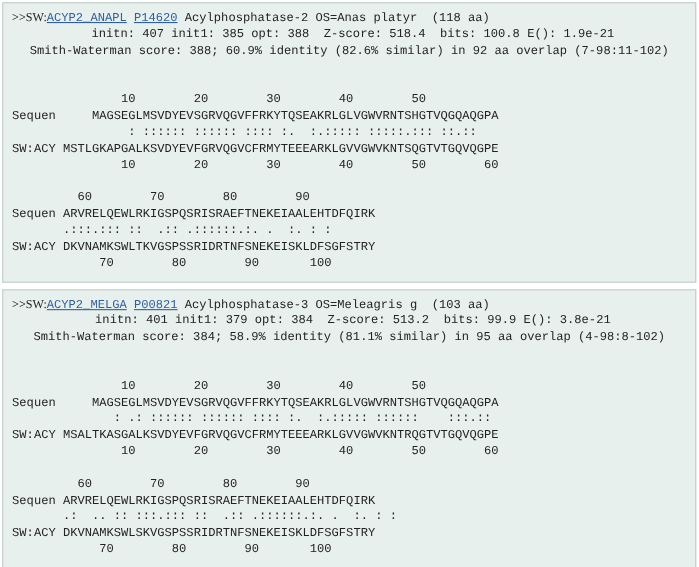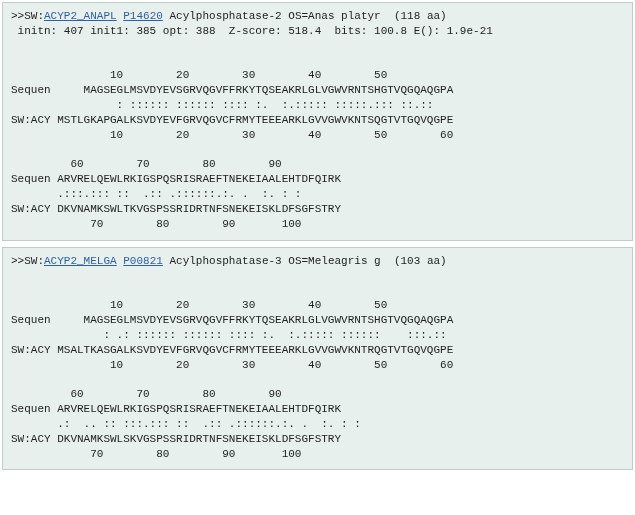--- a/index.html
+++ b/index.html
@@ -15,44 +15,44 @@
     border: 1px solid #c0ccc8;
     margin: 2px 2px 6px 2px;
     padding: 6px 8px 8px 8px;
     white-space: pre;
     line-height: 1.35;
     color: #222;
   }
   a.link {
     color: #2e5fa3;
   }
-  .hdr-prefix { color: #222; }
-  .score-line { display:block; }
+  .hdr-prefix { color: #222; font-family: Liberation Serif, serif; }
+  .score-line { display:block;text-align:center; }
 </style>
 </head>
 <body>
 
 <div class="result-block"><span class="hdr-prefix">&gt;&gt;SW:</span><a class="link" href="#">ACYP2_ANAPL</a> <a class="link" href="#">P14620</a><span> Acylphosphatase-2 OS=Anas platyr  (118 aa)</span>
-<span class="score-line"> initn: 407 init1: 385 opt: 388  Z-score: 518.4  bits: 100.8 E(): 1.9e-21</span>
+<span class="score-line"> initn: 407 init1: 385 opt: 388  Z-score: 518.4  bits: 100.8 E(): 1.9e-21</span><span class="score-line">Smith-Waterman score: 388; 60.9% identity (82.6% similar) in 92 aa overlap (7-98:11-102)</span>
 
 <span>               10        20        30        40        50       </span>
 <span>Sequen     MAGSEGLMSVDYEVSGRVQGVFFRKYTQSEAKRLGLVGWVRNTSHGTVQGQAQGPA</span>
 <span>                : :::::: :::::: :::: :.  :.::::: :::::.::: ::.::</span>
 <span>SW:ACY MSTLGKAPGALKSVDYEVFGRVQGVCFRMYTEEEARKLGVVGWVKNTSQGTVTGQVQGPE</span>
 <span>               10        20        30        40        50        60</span>
 
 <span>         60        70        80        90</span>
 <span>Sequen ARVRELQEWLRKIGSPQSRISRAEFTNEKEIAALEHTDFQIRK</span>
 <span>       .:::.::: ::  .:: .::::::.:. .  :. : :</span>
 <span>SW:ACY DKVNAMKSWLTKVGSPSSRIDRTNFSNEKEISKLDFSGFSTRY</span>
 <span>            70        80        90       100</span>
 </div>
 
 <div class="result-block"><span class="hdr-prefix">&gt;&gt;SW:</span><a class="link" href="#">ACYP2_MELGA</a> <a class="link" href="#">P00821</a><span> Acylphosphatase-3 OS=Meleagris g  (103 aa)</span>
-
+<span class="score-line"> initn: 401 init1: 379 opt: 384  Z-score: 513.2  bits: 99.9 E(): 3.8e-21</span><span class="score-line">Smith-Waterman score: 384; 58.9% identity (81.1% similar) in 95 aa overlap (4-98:8-102)</span>
 
 <span>               10        20        30        40        50       </span>
 <span>Sequen     MAGSEGLMSVDYEVSGRVQGVFFRKYTQSEAKRLGLVGWVRNTSHGTVQGQAQGPA</span>
 <span>              : .: :::::: :::::: :::: :.  :.::::: ::::::    :::.::</span>
 <span>SW:ACY MSALTKASGALKSVDYEVFGRVQGVCFRMYTEEEARKLGVVGWVKNTRQGTVTGQVQGPE</span>
 <span>               10        20        30        40        50        60</span>
 
 <span>         60        70        80        90</span>
 <span>Sequen ARVRELQEWLRKIGSPQSRISRAEFTNEKEIAALEHTDFQIRK</span>
 <span>       .:  .. :: :::.::: ::  .:: .::::::.:. .  :. : :</span>

